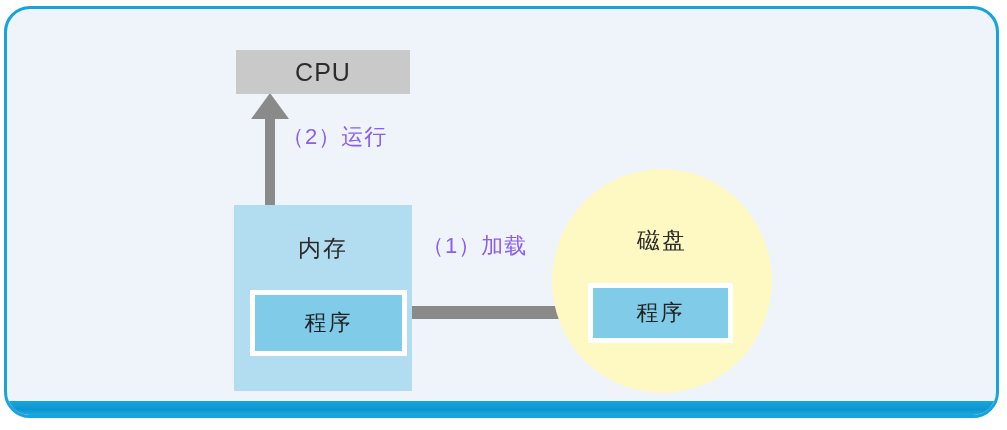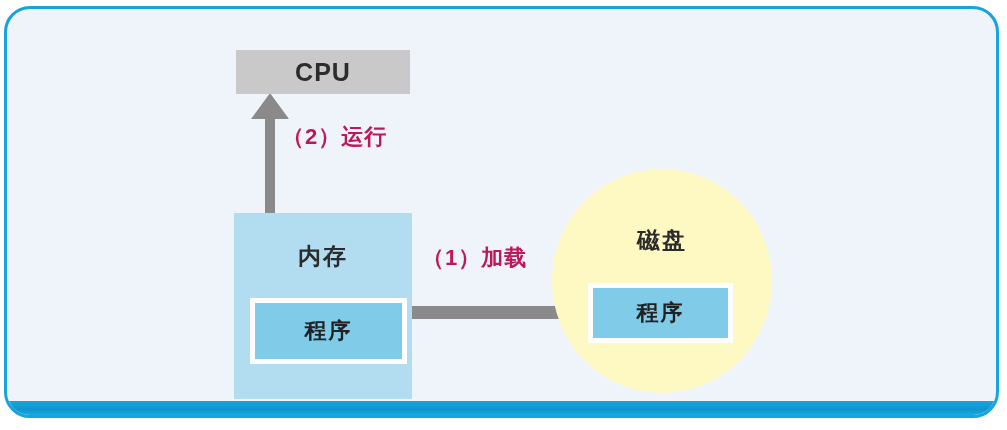--- a/index.html
+++ b/index.html
@@ -13,21 +13,20 @@
     height: 430px;
     font-family: "Liberation Sans", "DejaVu Sans", sans-serif;
     overflow: hidden;
   }
 
   #diagram-root {
     position: relative;
     width: 1007px;
     height: 430px;
     background: #ffffff;
-    font-weight: bold;
   }
 
   
   .card {
     position: absolute;
     left: 4px;
     top: 6px;
     width: 995px;
     height: 412px;
     box-sizing: border-box;
@@ -58,21 +57,21 @@
     justify-content: center;
     color: #2c2c2c;
     font-size: 25px;
     letter-spacing: 1px;
   }
 
   
   .memory-box {
     position: absolute;
     left: 227px;
-    top: 204px;
+    top: 196px;
     width: 178px;
     height: 186px;
     background: #b2dcef;
   }
   .memory-label {
     position: absolute;
     left: 0;
     top: 28px;
     width: 100%;
     text-align: center;
@@ -141,26 +140,26 @@
     top: 0;
     width: 995px;
     height: 412px;
     pointer-events: none;
   }
 
   
   .step-label {
     position: absolute;
     font-size: 22px;
-    color: #be185d;
+    color: #8b5cf6;
     white-space: nowrap;
     letter-spacing: 1px;
   }
   .step-run { left: 275px; top: 113px; }
-  .step-load { left: 415px; top: 234px; }
+  .step-load { left: 415px; top: 222px; }
 
   
   .wm-url {
     position: absolute;
     left: 745px;
     top: 396px;
     font-size: 15px;
     color: #cfe0ef;
     letter-spacing: 0.5px;
     white-space: nowrap;

